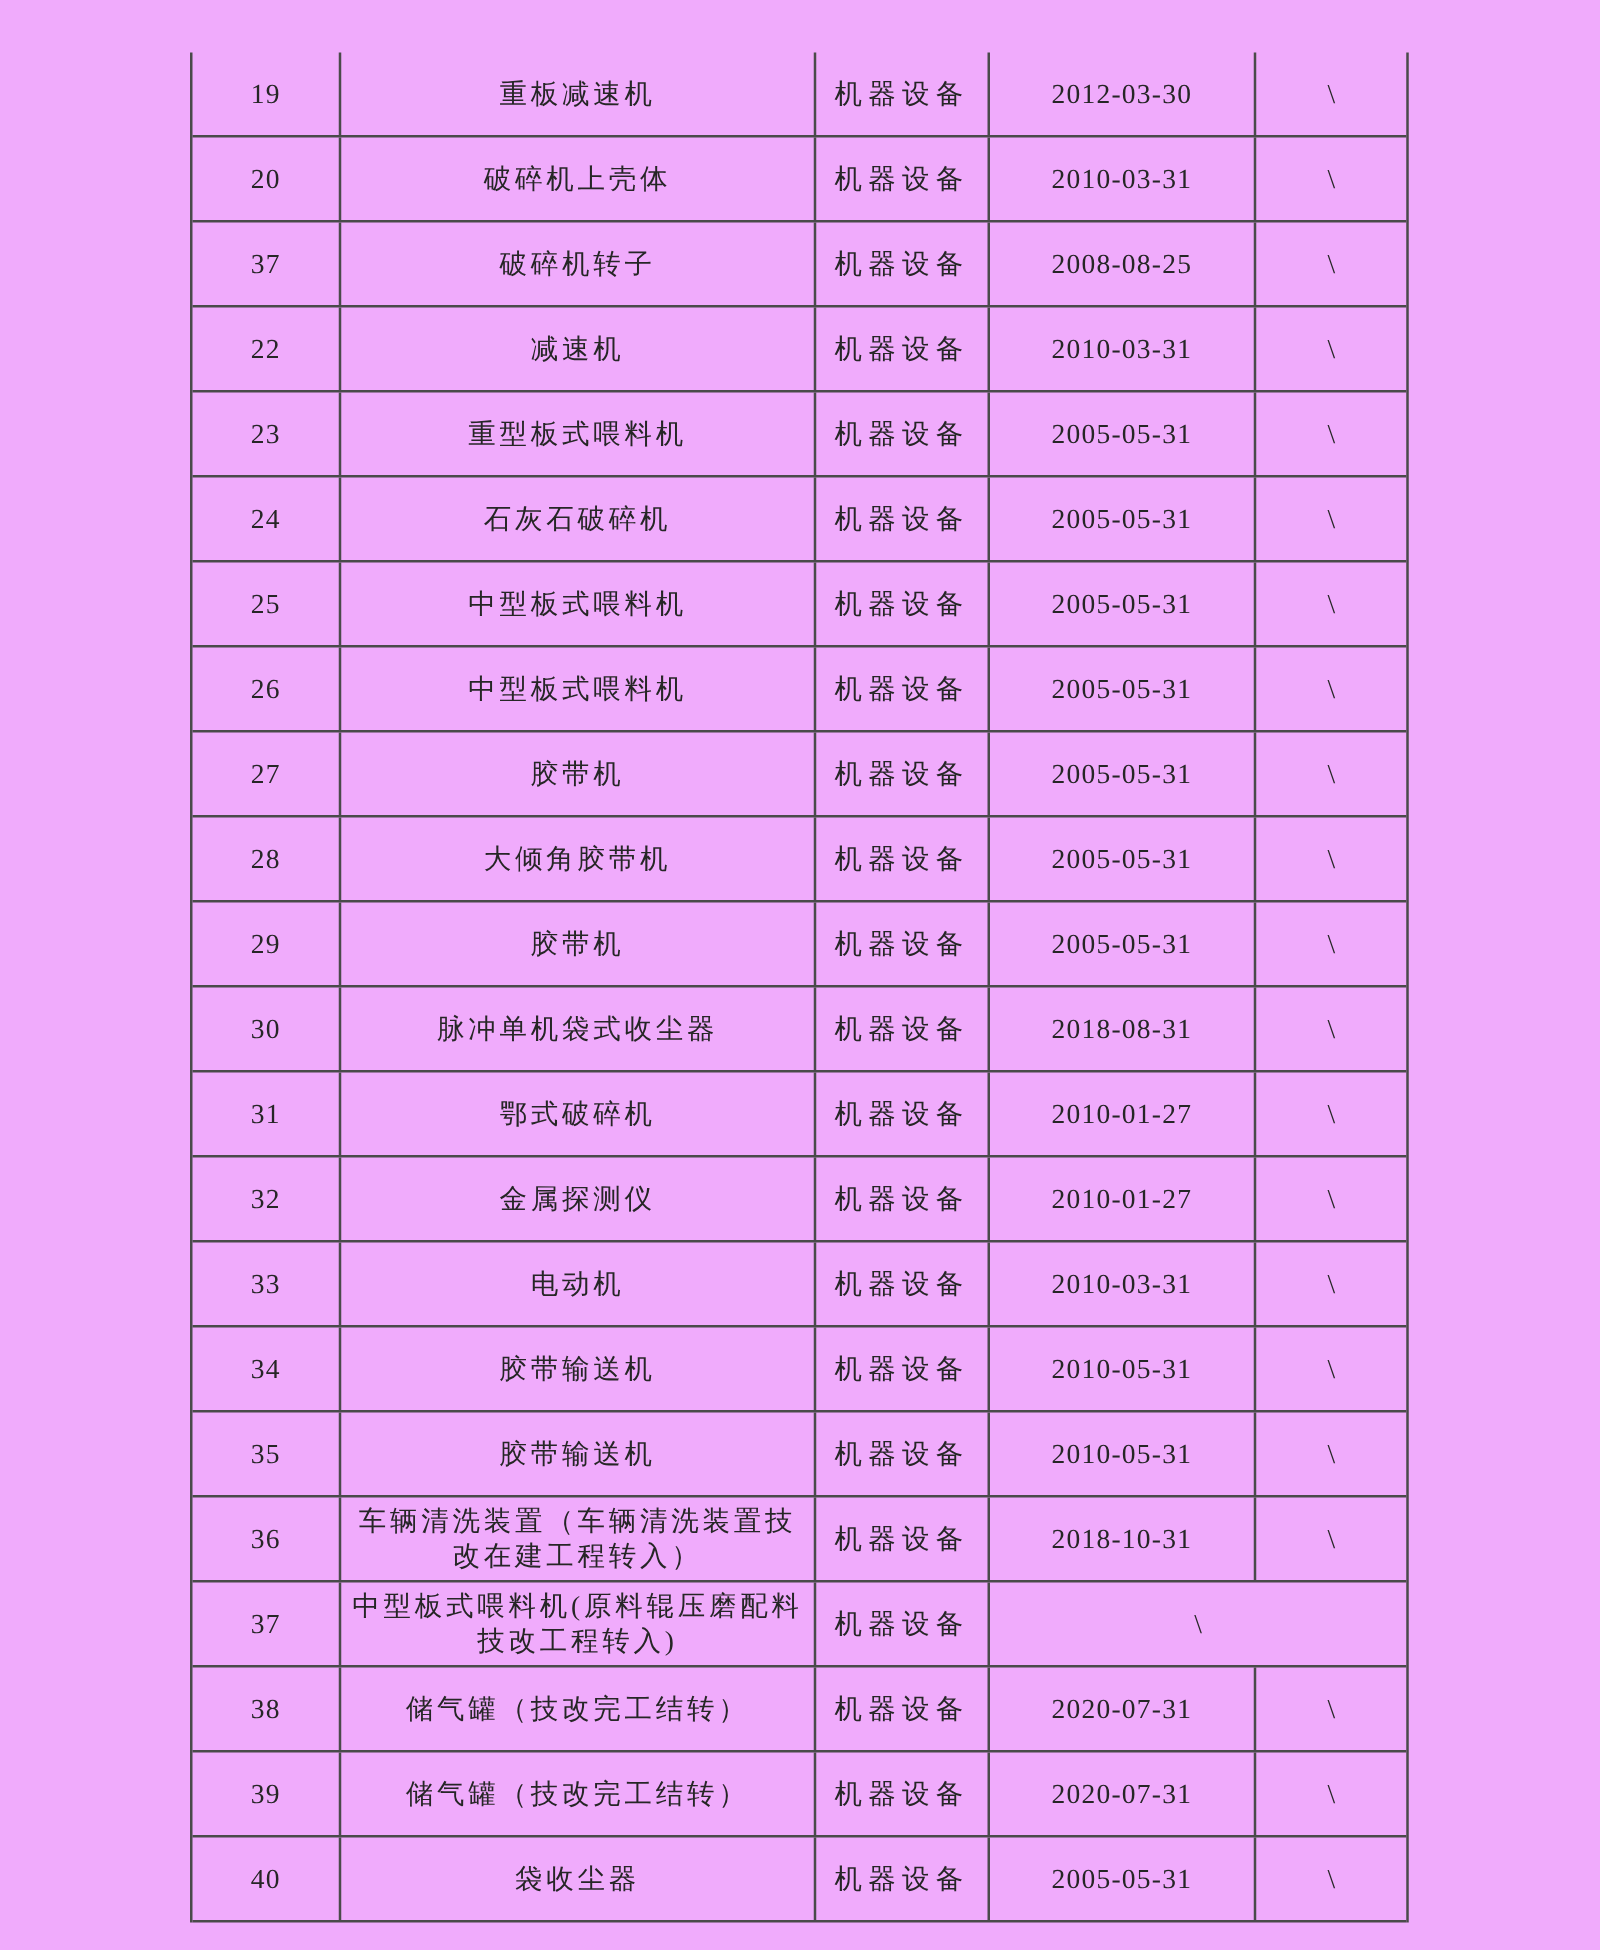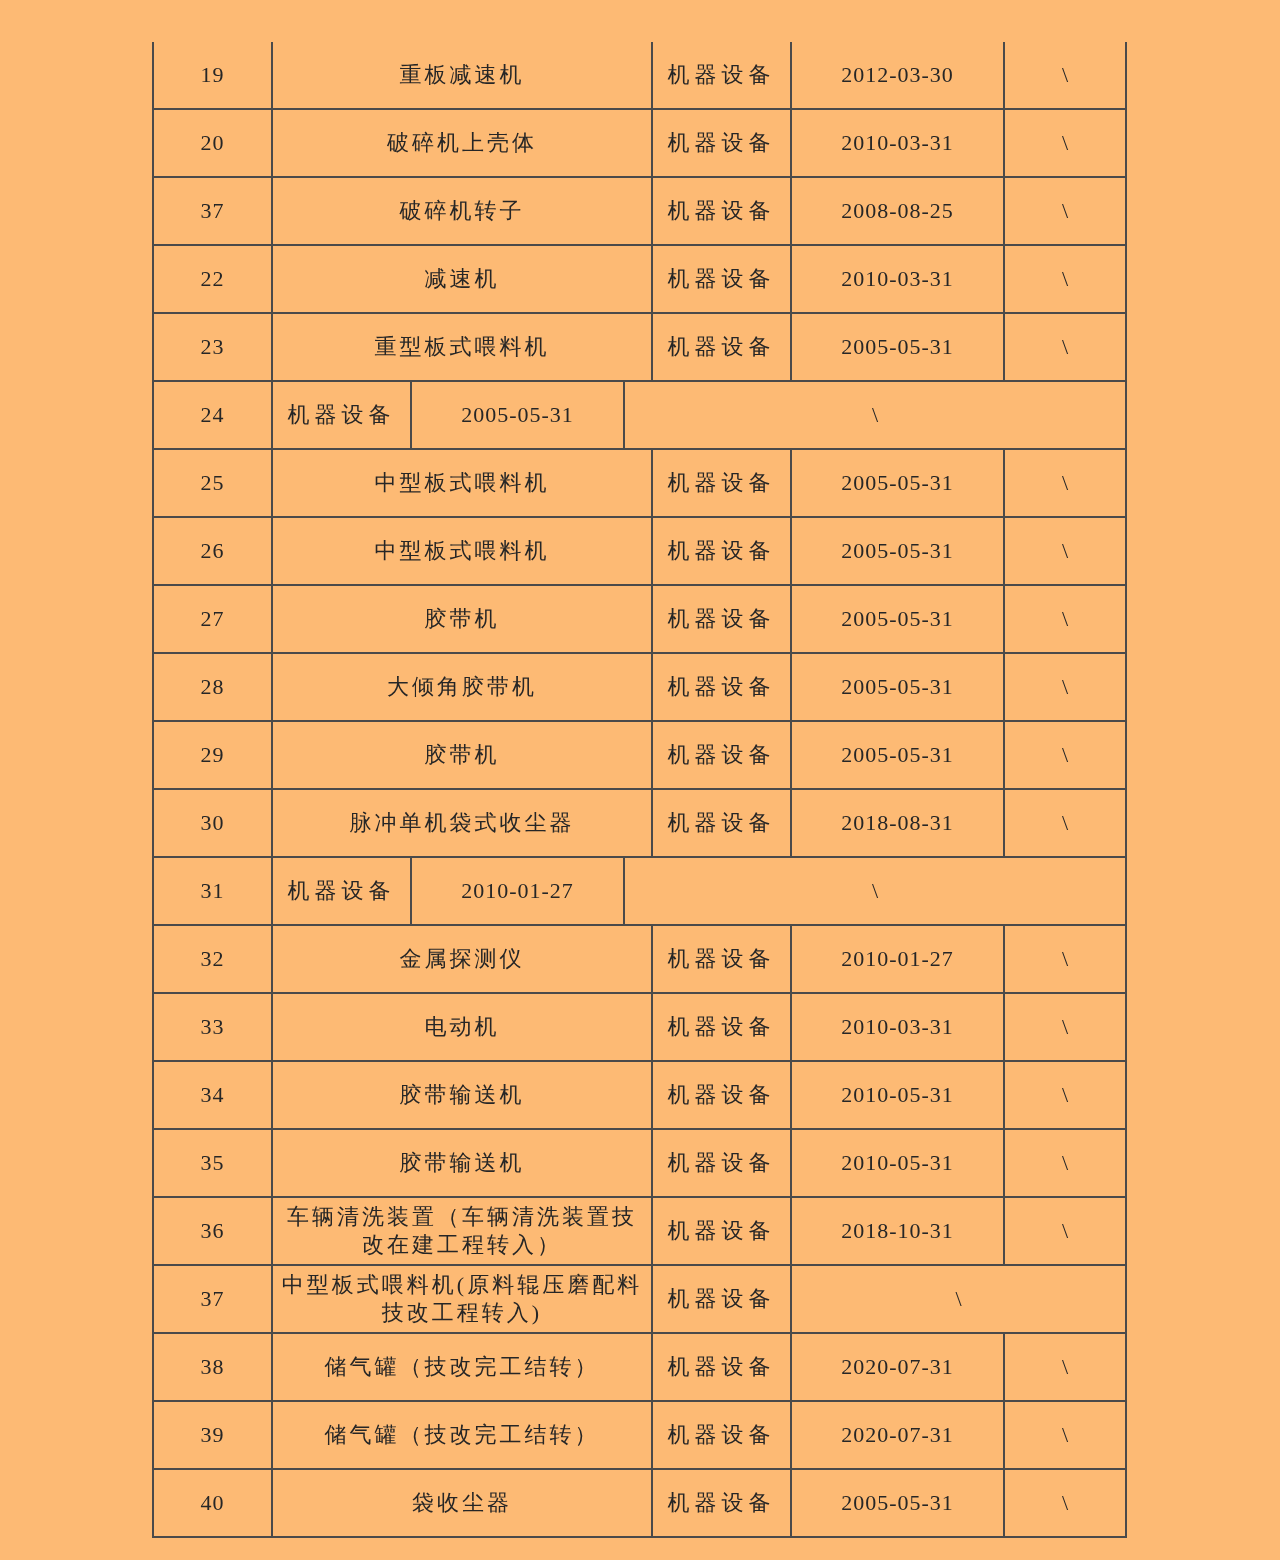--- a/index.html
+++ b/index.html
@@ -9,21 +9,21 @@
     width: 1280px;
     height: 1560px;
     font-family: "Liberation Serif", "DejaVu Serif", serif;
     color: #262626;
     overflow: hidden;
   }
   .page {
     position: relative;
     width: 1280px;
     height: 1560px;
-    background: #fdba74;
+    background: #f0abfc;
   }
   .asset-table {
     position: absolute;
     left: 152px;
     top: 42px;
     width: 975px;
     box-sizing: border-box;
     border-left: 2px solid #4a4a4a;
     border-right: 2px solid #4a4a4a;
     
@@ -89,20 +89,21 @@
     </div>
       <div class="t-row">
       <div class="cell c-no">23</div>
       <div class="cell c-name">重型板式喂料机</div>
       <div class="cell c-cat">机器设备</div>
       <div class="cell c-date">2005-05-31</div>
       <div class="cell c-note">\</div>
     </div>
       <div class="t-row">
       <div class="cell c-no">24</div>
+      <div class="cell c-name">石灰石破碎机</div>
       <div class="cell c-cat">机器设备</div>
       <div class="cell c-date">2005-05-31</div>
       <div class="cell c-note">\</div>
     </div>
       <div class="t-row">
       <div class="cell c-no">25</div>
       <div class="cell c-name">中型板式喂料机</div>
       <div class="cell c-cat">机器设备</div>
       <div class="cell c-date">2005-05-31</div>
       <div class="cell c-note">\</div>
@@ -137,20 +138,21 @@
     </div>
       <div class="t-row">
       <div class="cell c-no">30</div>
       <div class="cell c-name">脉冲单机袋式收尘器</div>
       <div class="cell c-cat">机器设备</div>
       <div class="cell c-date">2018-08-31</div>
       <div class="cell c-note">\</div>
     </div>
       <div class="t-row">
       <div class="cell c-no">31</div>
+      <div class="cell c-name">鄂式破碎机</div>
       <div class="cell c-cat">机器设备</div>
       <div class="cell c-date">2010-01-27</div>
       <div class="cell c-note">\</div>
     </div>
       <div class="t-row">
       <div class="cell c-no">32</div>
       <div class="cell c-name">金属探测仪</div>
       <div class="cell c-cat">机器设备</div>
       <div class="cell c-date">2010-01-27</div>
       <div class="cell c-note">\</div>

